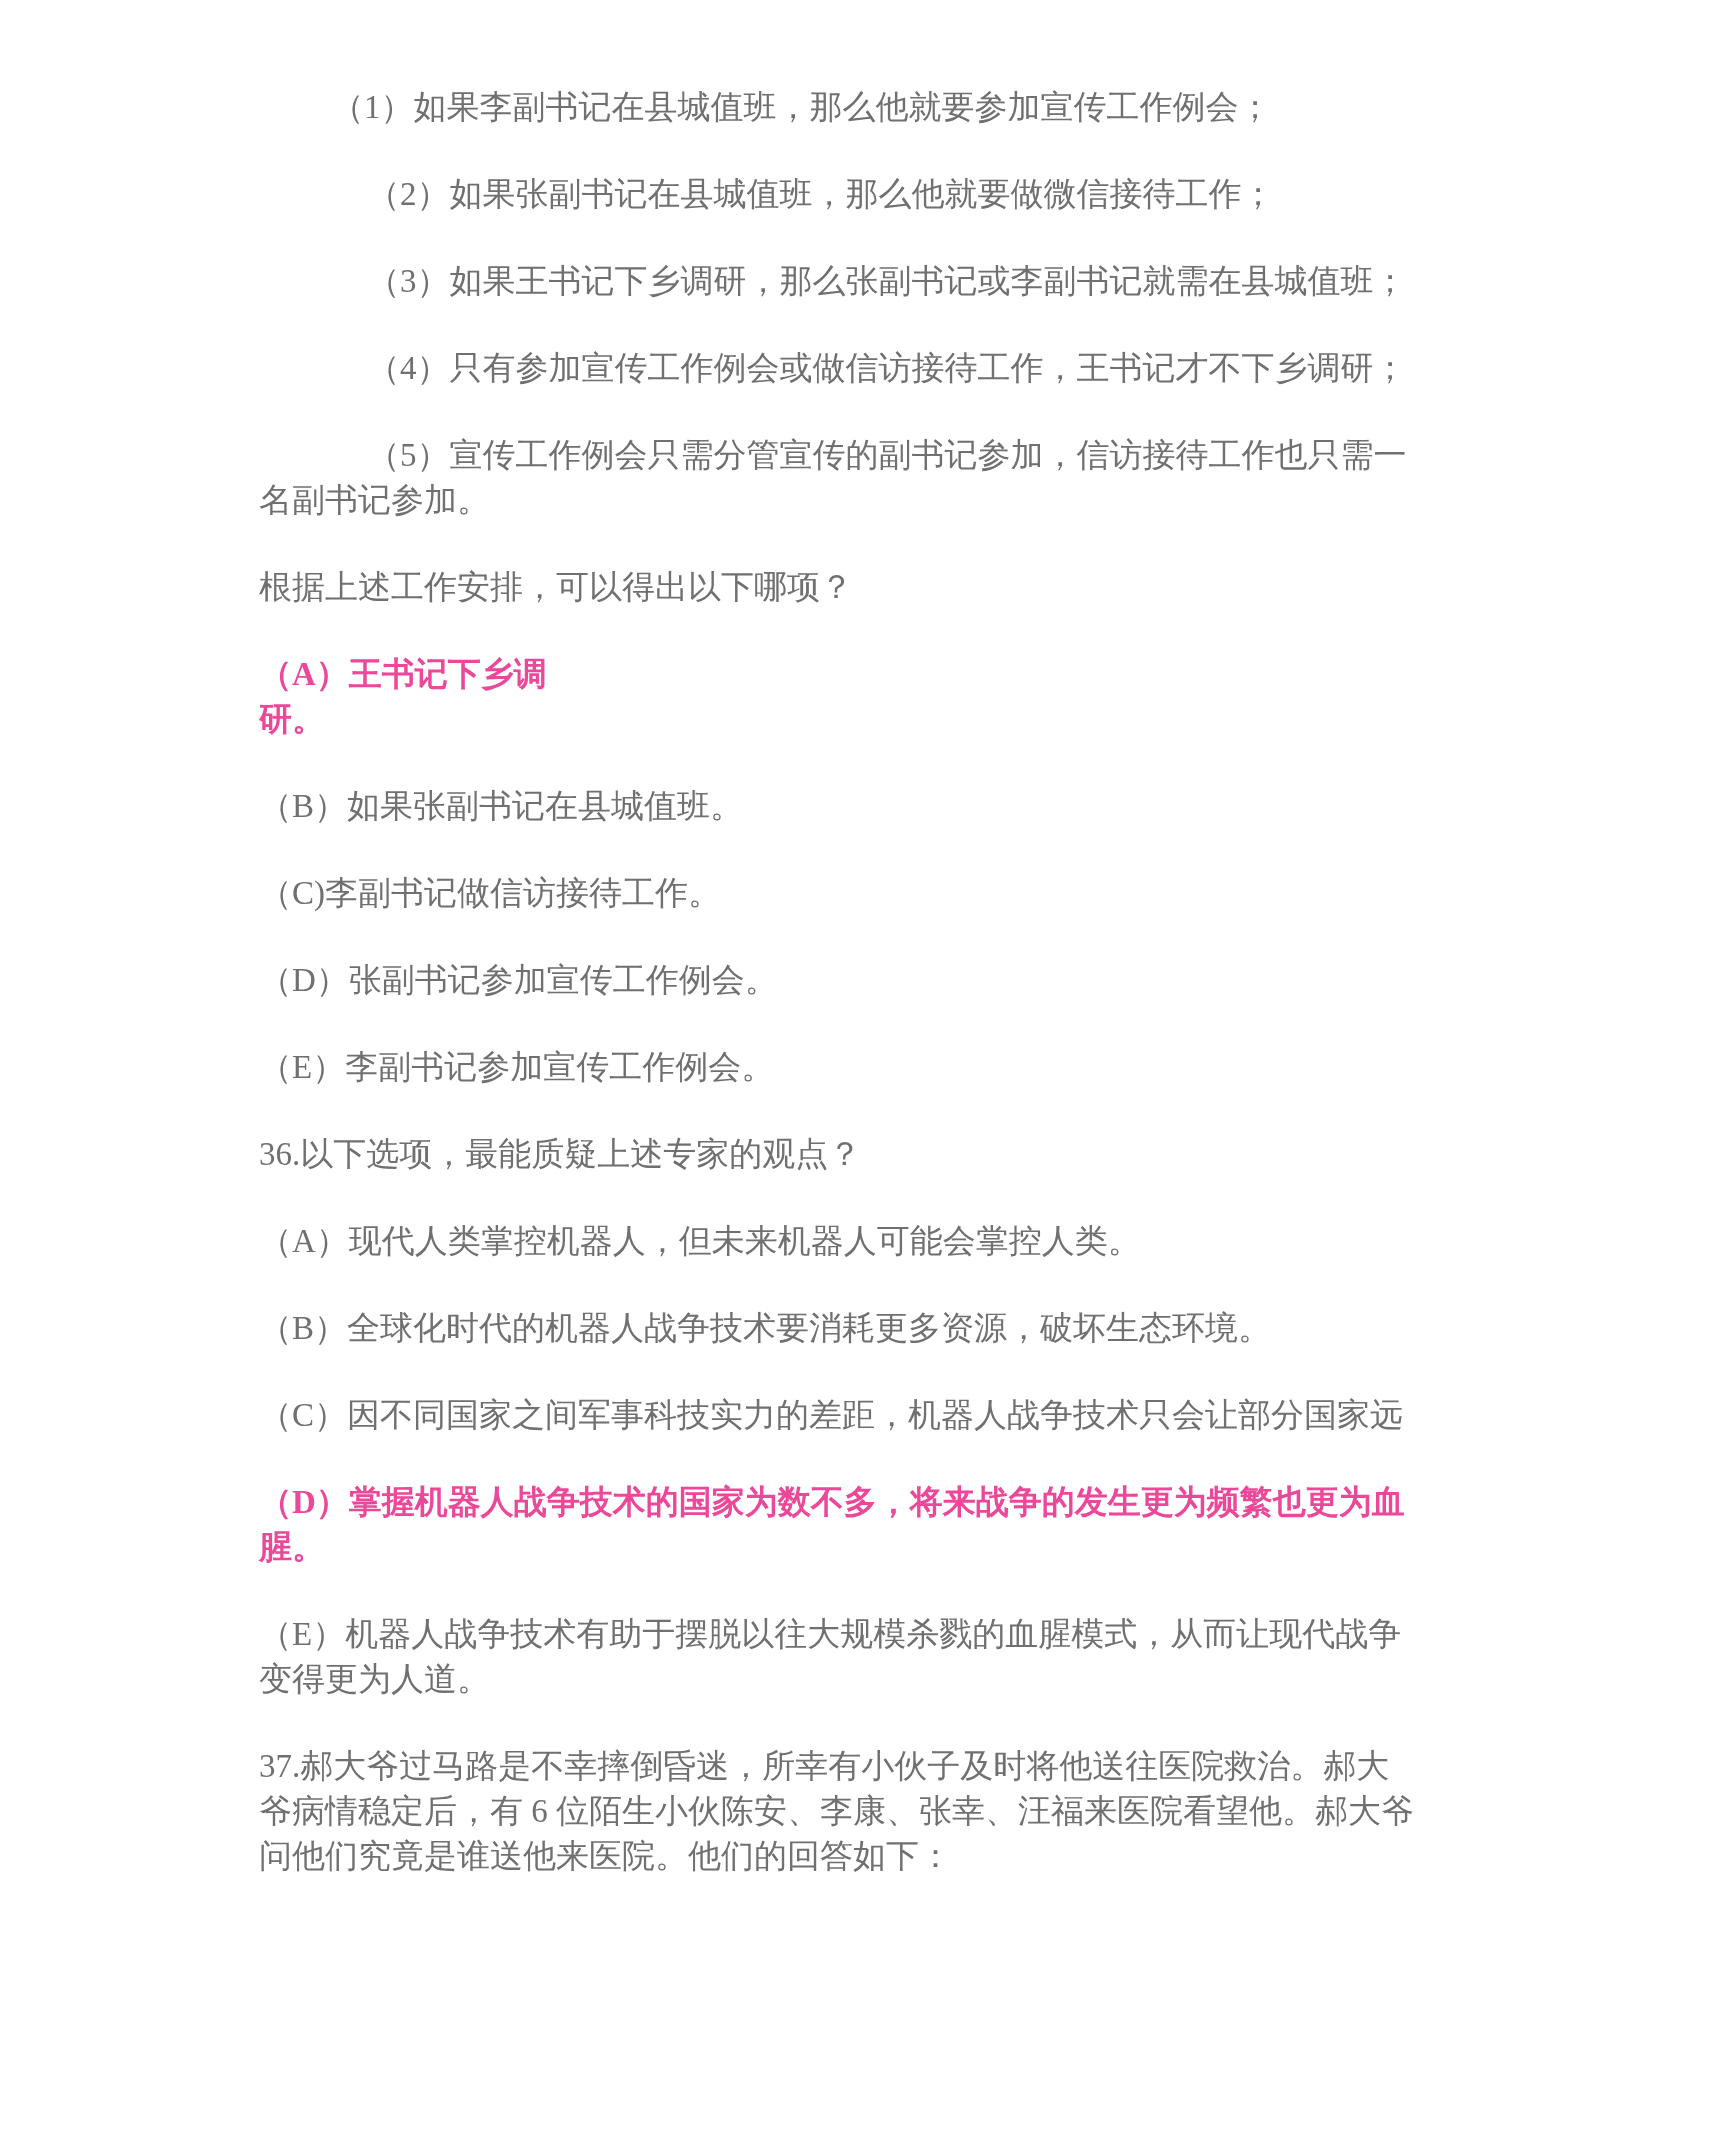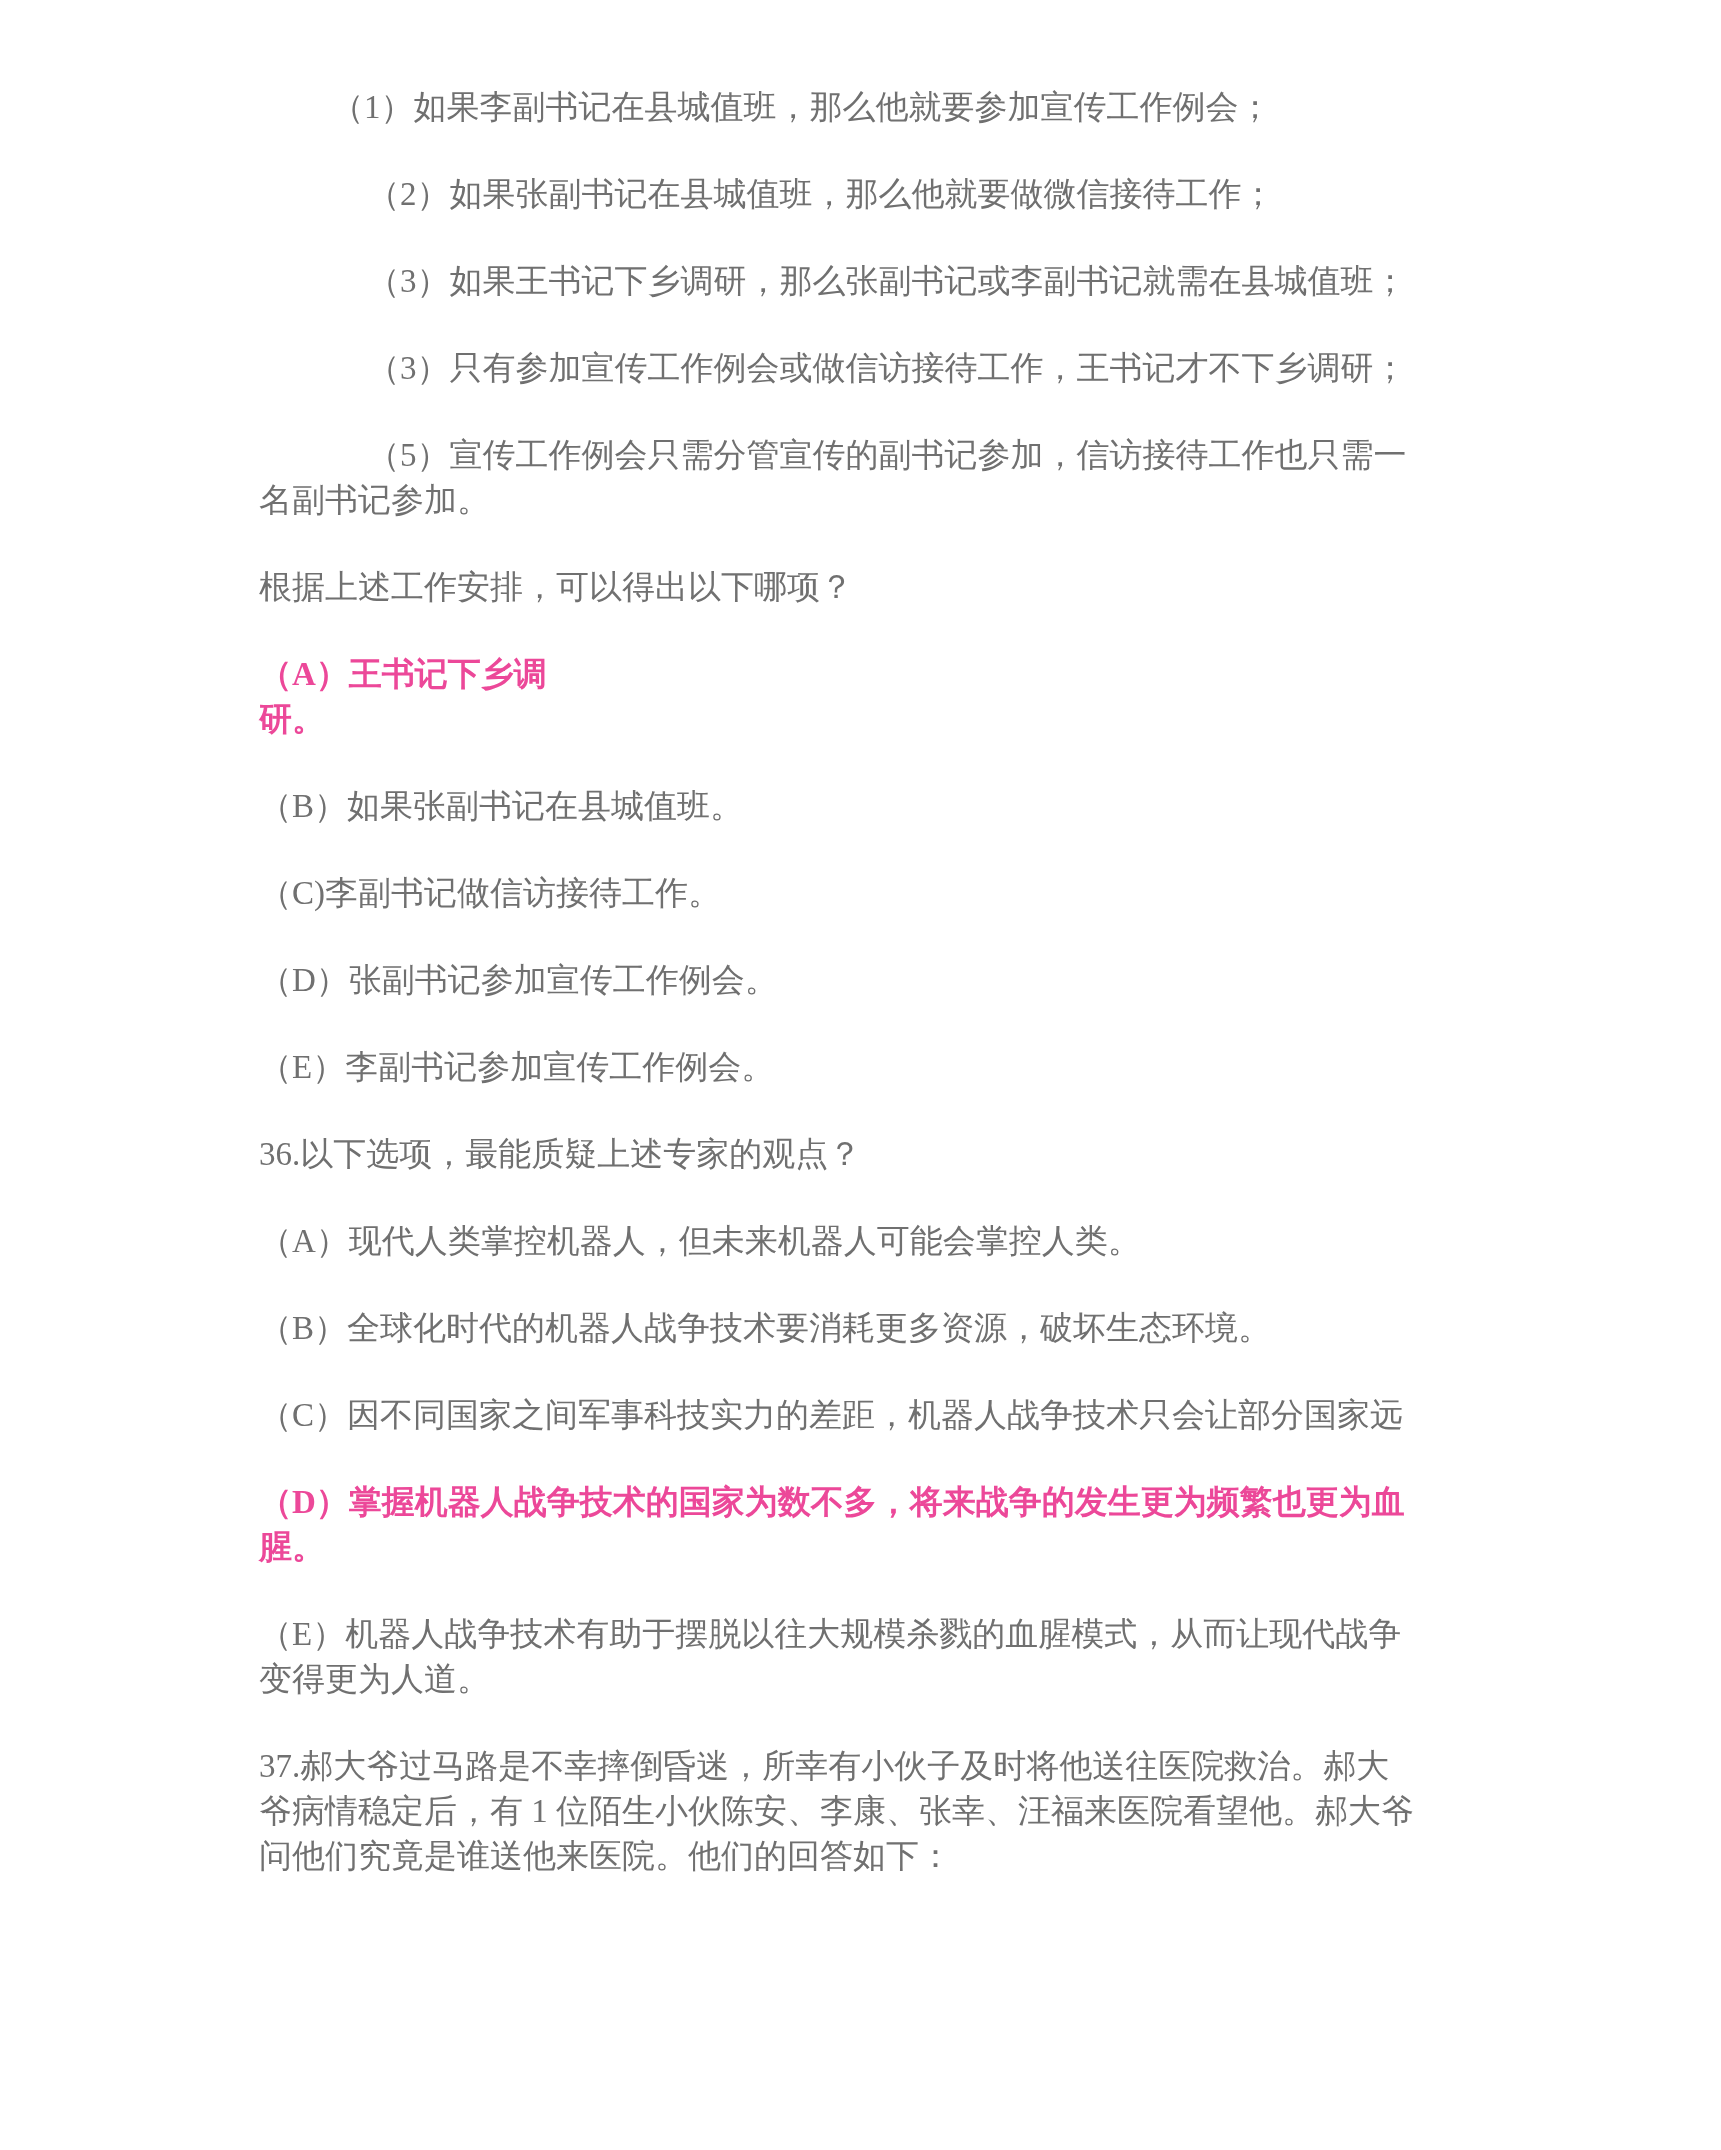--- a/index.html
+++ b/index.html
@@ -46,21 +46,21 @@
     <div class="para">
       <p class="line ind-1">（1）如果李副书记在县城值班，那么他就要参加宣传工作例会；</p>
     </div>
     <div class="para">
       <p class="line ind-2">（2）如果张副书记在县城值班，那么他就要做微信接待工作；</p>
     </div>
     <div class="para">
       <p class="line ind-2">（3）如果王书记下乡调研，那么张副书记或李副书记就需在县城值班；</p>
     </div>
     <div class="para">
-      <p class="line ind-2">（3）只有参加宣传工作例会或做信访接待工作，王书记才不下乡调研；</p>
+      <p class="line ind-2">（4）只有参加宣传工作例会或做信访接待工作，王书记才不下乡调研；</p>
     </div>
     <div class="para">
       <p class="line ind-2">（5）宣传工作例会只需分管宣传的副书记参加，信访接待工作也只需一</p>
       <p class="line">名副书记参加。</p>
     </div>
 
     <div class="para">
       <p class="line">根据上述工作安排，可以得出以下哪项？</p>
     </div>
 
@@ -101,19 +101,19 @@
     </div>
     <div class="para">
       <p class="line">（E）机器人战争技术有助于摆脱以往大规模杀戮的血腥模式，从而让现代战争</p>
       <p class="line">变得更为人道。</p>
     </div>
   </section>
 
   <section>
     <div class="para gap-lg">
       <p class="line">37.郝大爷过马路是不幸摔倒昏迷，所幸有小伙子及时将他送往医院救治。郝大</p>
-      <p class="line">爷病情稳定后，有 1 位陌生小伙陈安、李康、张幸、汪福来医院看望他。郝大爷</p>
+      <p class="line">爷病情稳定后，有 6 位陌生小伙陈安、李康、张幸、汪福来医院看望他。郝大爷</p>
       <p class="line">问他们究竟是谁送他来医院。他们的回答如下：</p>
     </div>
   </section>
 
 </div>
 
 
 </body></html>

